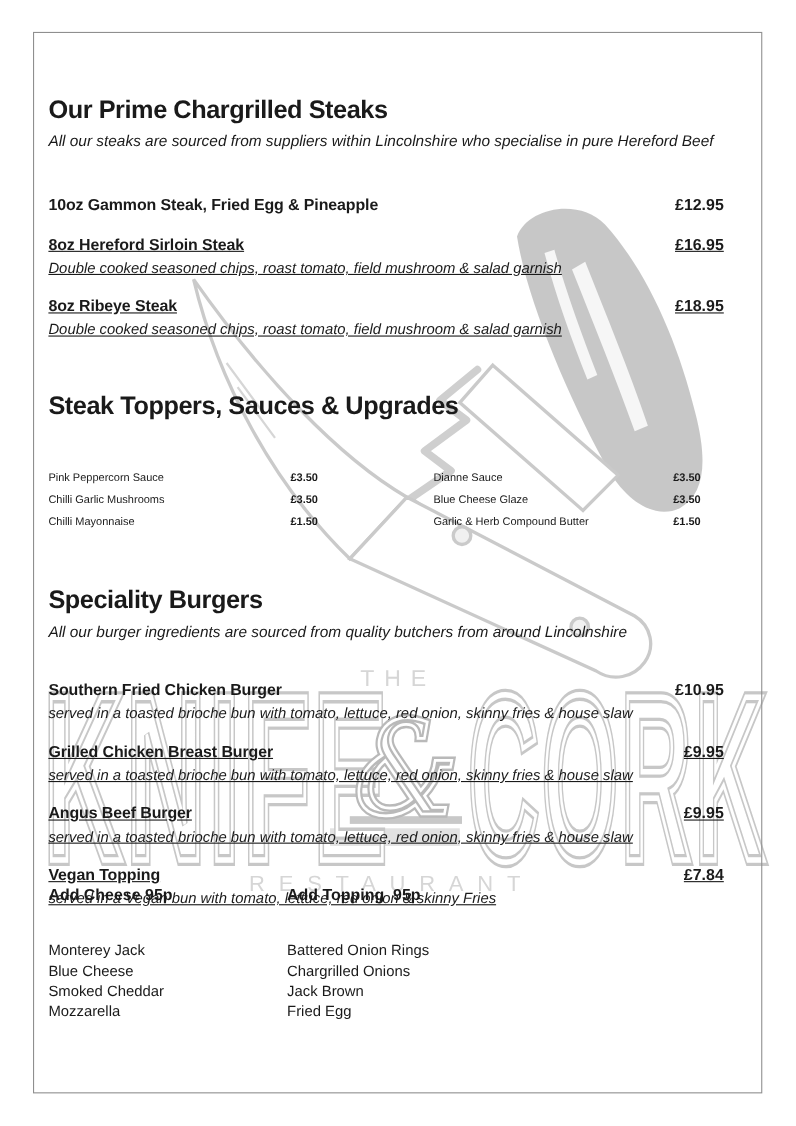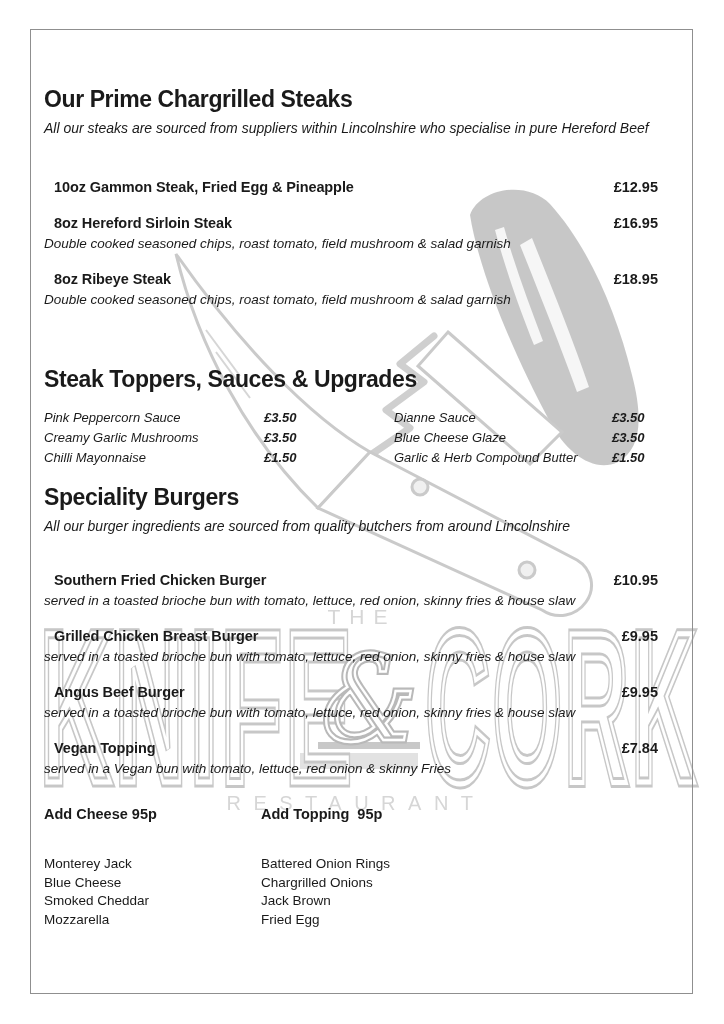--- a/index.html
+++ b/index.html
@@ -7,36 +7,36 @@
     position:relative;width:724px;height:1024px;background:#ffffff;overflow:hidden;
     font-family:"Liberation Sans",sans-serif;color:#1a1a1a;
   }
   .frame{
     position:absolute;left:30px;top:29px;width:663px;height:965px;
     border:1px solid #8f8f8f;box-sizing:border-box;z-index:2;
   }
   .watermark-svg{position:absolute;left:0;top:0;z-index:0;}
   .sec{position:absolute;left:44px;width:614px;z-index:1;}
   #sec-steaks{top:56px;}
-  #sec-toppers{top:336px;}
-  #sec-burgers{top:454px;}
+  #sec-toppers{top:325px;}
+  #sec-burgers{top:502px;}
   #sec-addons{top:806px;}
   .h1{font-size:23px;font-weight:bold;letter-spacing:-0.4px;line-height:30px;white-space:nowrap;margin-top:28px;}
   .sub{font-style:italic;font-size:14px;line-height:18px;margin-top:5px;white-space:nowrap;}
   .items{margin-top:41px;}
   .items-burgers{margin-top:36px;}
-  .menu-item + .menu-item{margin-top:18px;}
+  .menu-item + .menu-item{margin-top:18px;text-decoration:underline;}
   .mi-head{display:flex;justify-content:space-between;align-items:flex-start;
-    font-weight:bold;font-size:14.5px;line-height:18px;margin-left:10px;}
+    font-weight:bold;font-size:14.5px;line-height:18px;}
   .mi-name{white-space:nowrap;letter-spacing:-0.1px;}
   .mi-price{white-space:nowrap;}
   .mi-desc{font-style:italic;font-size:13.5px;line-height:17px;margin-top:3px;white-space:nowrap;}
   .topper-grid{
-    margin-top:14px;display:grid;grid-template-columns:220px 130px 218px 46px;
-    font-style:italic;font-size:13px;line-height:20px;
+    margin-top:42px;display:grid;grid-template-columns:220px 130px 218px 46px;
+    font-size:10px;line-height:20px;
   }
   .tg-name{white-space:nowrap;}
   .tg-price{font-weight:bold;white-space:nowrap;}
   .addon-grid{display:grid;grid-template-columns:217px 266px 131px;}
   .addon-header{font-weight:bold;font-size:14.5px;line-height:17px;white-space:pre-wrap;}
   .addon-list{margin-top:32px;font-size:13.5px;line-height:18.5px;}
   .addon-item{white-space:nowrap;}
   
   .illus{opacity:0.55;}
   .wm-outline{fill:#ffffff;stroke:#9f9f9f;stroke-width:3px;}
@@ -136,21 +136,21 @@
     </div>
   </div>
 
   <div class="sec" id="sec-toppers">
     <div class="h1">Steak Toppers, Sauces &amp; Upgrades</div>
     <div class="topper-grid">
       <span class="tg-name">Pink Peppercorn Sauce</span>
       <span class="tg-price">£3.50</span>
       <span class="tg-name">Dianne Sauce</span>
       <span class="tg-price">£3.50</span>
-      <span class="tg-name">Creamy Garlic Mushrooms</span>
+      <span class="tg-name">Chilli Garlic Mushrooms</span>
       <span class="tg-price">£3.50</span>
       <span class="tg-name">Blue Cheese Glaze</span>
       <span class="tg-price">£3.50</span>
       <span class="tg-name">Chilli Mayonnaise</span>
       <span class="tg-price">£1.50</span>
       <span class="tg-name">Garlic &amp; Herb Compound Butter</span>
       <span class="tg-price">£1.50</span>
     </div>
   </div>
 

